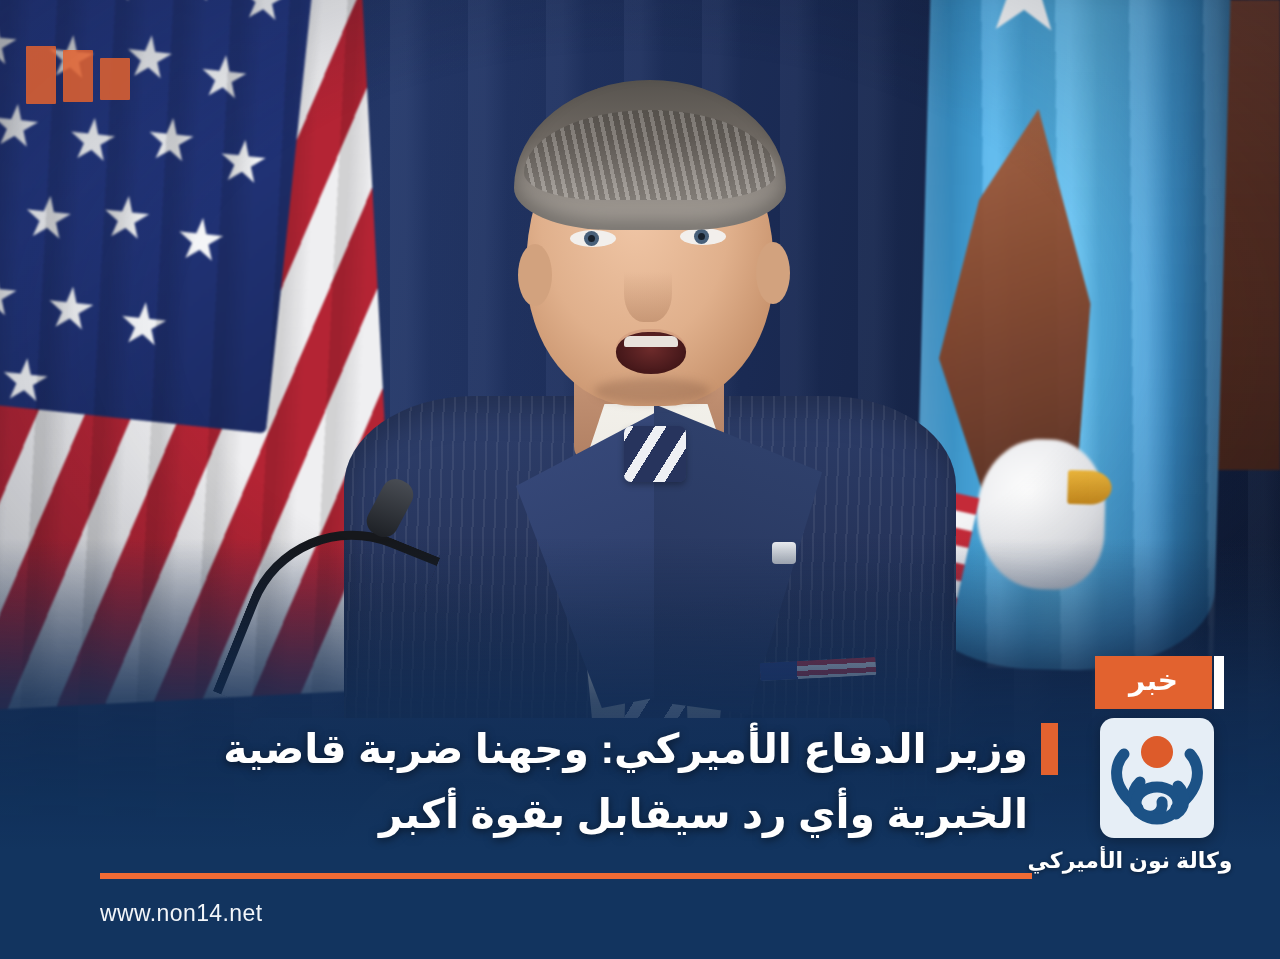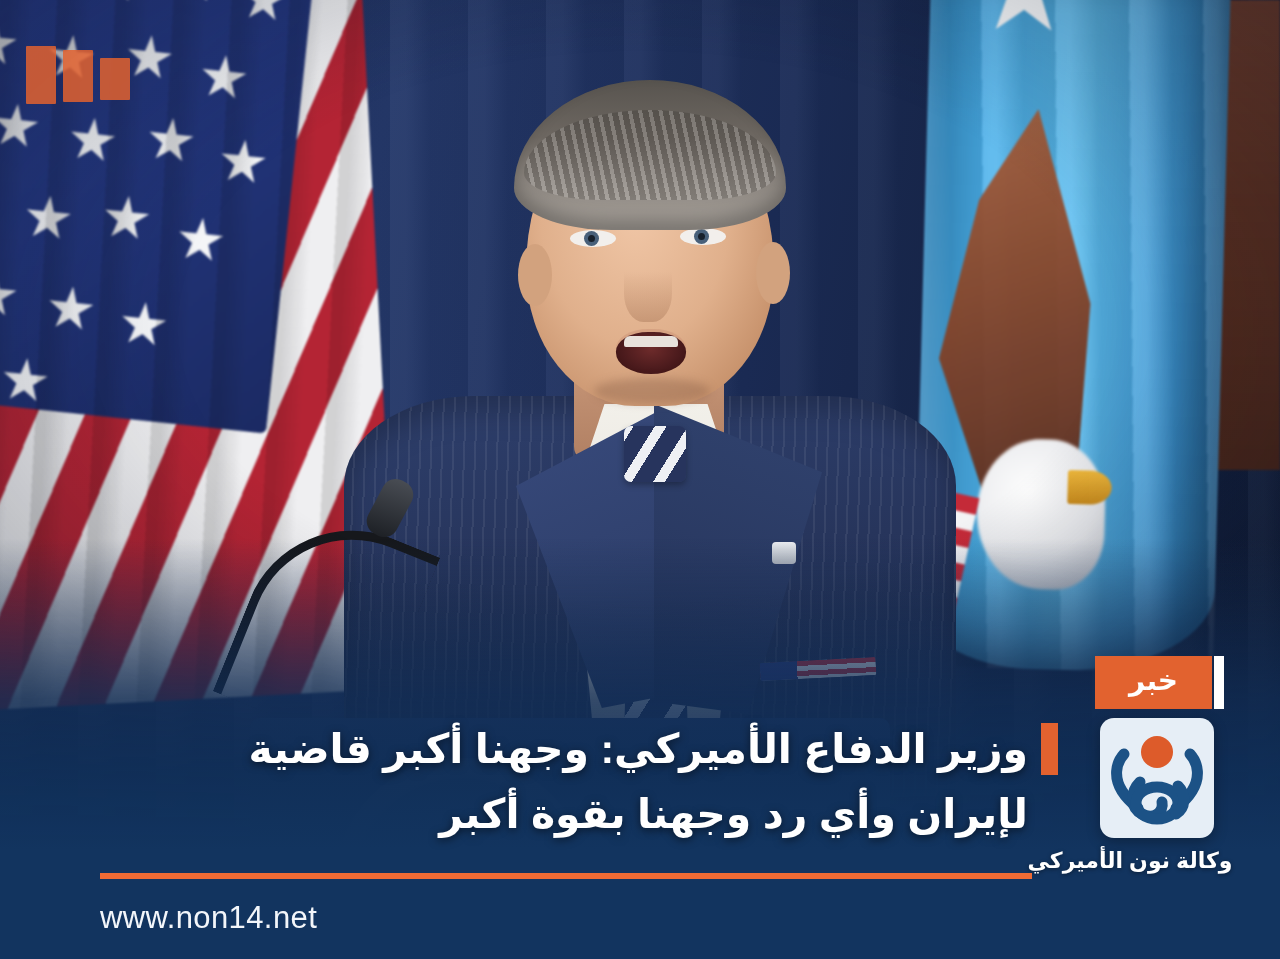--- a/index.html
+++ b/index.html
@@ -428,21 +428,21 @@
     top: 873px;
     width: 932px;
     height: 6px;
     background: #ef6b35;
   }
   .site-url {
     position: absolute;
     left: 100px;
     top: 900px;
     color: #f3f6fa;
-    font-size: 31px;
+    font-size: 23px;
     letter-spacing: .4px;
     direction: ltr;
   }
 </style>
 </head>
 <body>
 
 <div id="card">
 
   <div class="photo">
@@ -527,22 +527,22 @@
 
   <div class="watermark">
     <i></i>
       <i></i>
       <i></i>
   </div>
 
   <div class="headline-accent"></div>
 
   <div class="headline">
-    <div>وزير الدفاع الأميركي: وجهنا أكبر قاضية</div>
-    <div>لإيران وأي رد وجهنا بقوة أكبر</div>
+    <div>وزير الدفاع الأميركي: وجهنا ضربة قاضية</div>
+    <div>الخبرية وأي رد سيقابل بقوة أكبر</div>
   </div>
 
   <div class="badge-wrap">
     <div class="badge">خبر</div>
     <div class="badge-tick"></div>
   </div>
 
   <div class="logo-tile">
     <svg class="logo-svg" viewBox="0 0 114 120">
       <circle cx="57" cy="34" r="16" fill="#dd5b2a"></circle>

